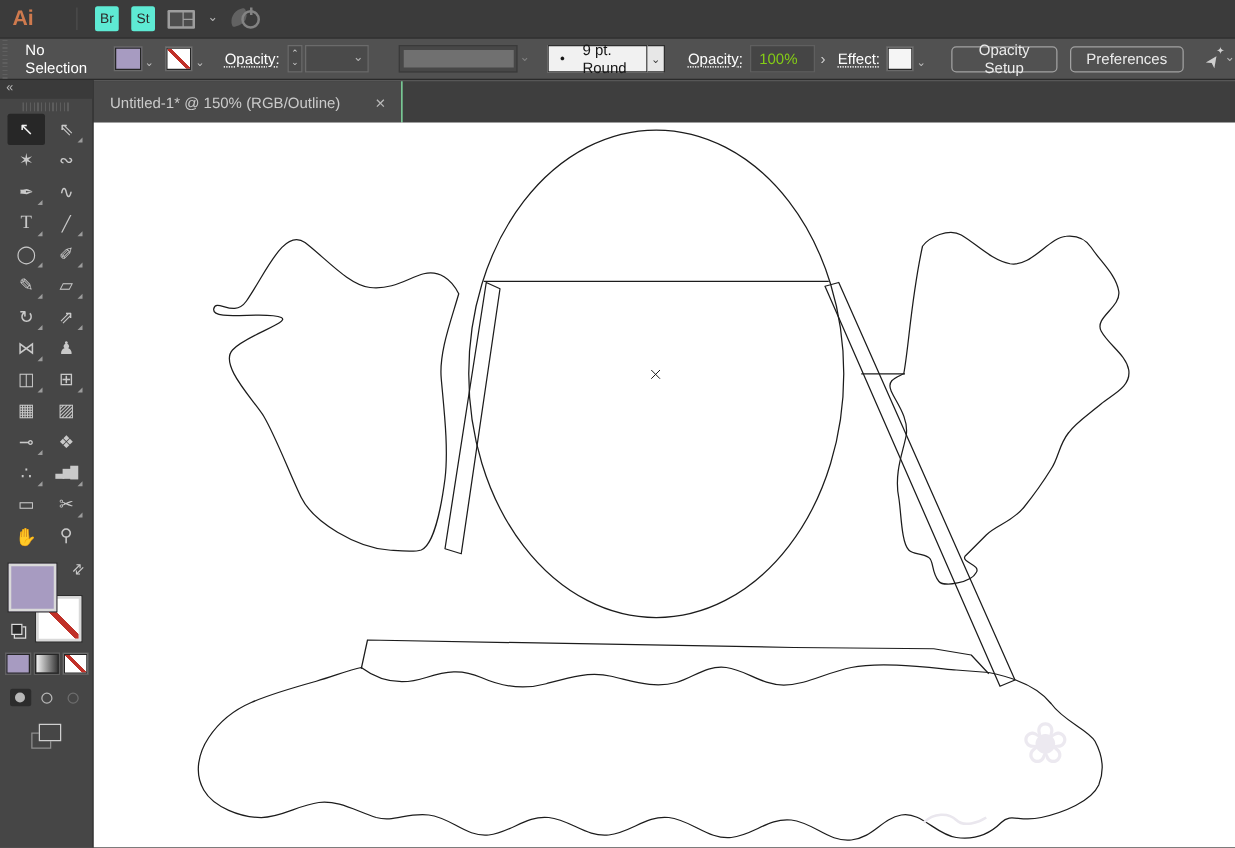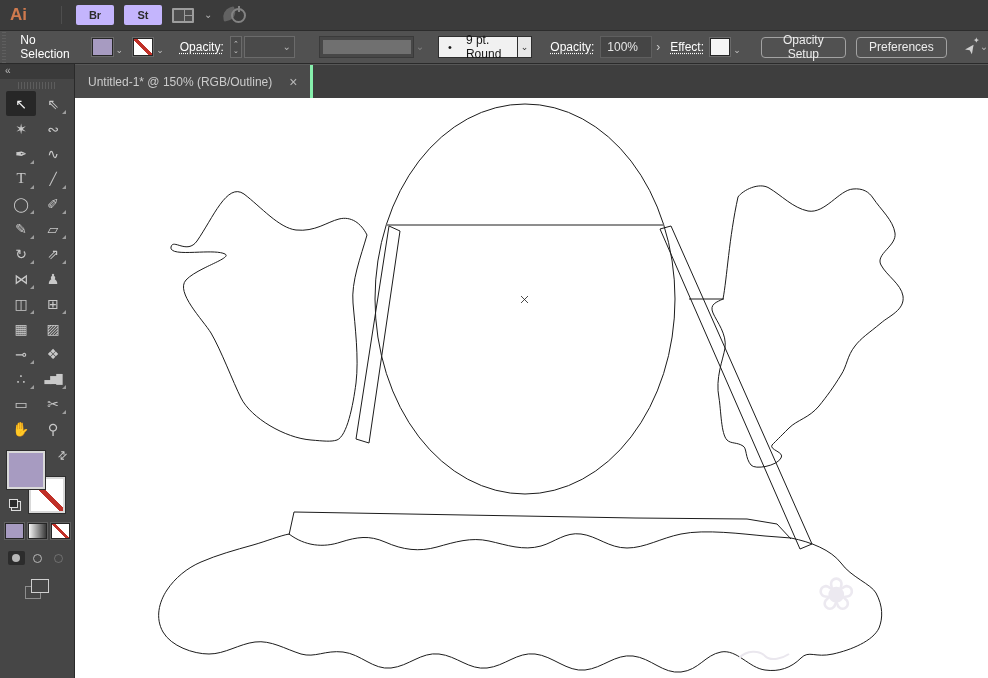--- a/index.html
+++ b/index.html
@@ -6,21 +6,21 @@
   .app{position:relative;width:988px;height:678px;background:#3b3b3b;
        font-family:"Liberation Sans","DejaVu Sans",sans-serif;overflow:hidden;
        -webkit-font-smoothing:antialiased;color:#d6d6d6;}
   
   .menubar{height:30px;display:flex;align-items:center;background:#3b3b3b;border-bottom:1px solid #2c2c2c;}
   .ai-logo{color:#cf7a4e;font-weight:bold;font-size:17px;margin:0 16px 0 10px;letter-spacing:0;}
   .menus{display:flex;align-items:center;height:100%;}
   .menu-item{padding:0 13px;font-size:13px;color:#d4d4d4;line-height:30px;cursor:default;}
   .mb-right{display:flex;align-items:center;margin-left:18px;gap:10px;}
   .mb-sep{width:1px;height:18px;background:#4e4e4e;margin-right:4px;}
-  .badge{width:38px;height:20px;background:#c4b5fd;color:#2c2c2c;font-size:11px;font-weight:bold;
+  .badge{width:19px;height:20px;background:#5eead4;color:#2c2c2c;font-size:11px;font-weight:normal;
          display:flex;align-items:center;justify-content:center;border-radius:2px;}
   .ws-icon{position:relative;width:22px;height:15px;background:#9d9d9d;border-radius:1px;}
   .ws-icon i{position:absolute;background:#4d4d4d;}
   .ws-icon i:nth-child(1){left:2px;top:2px;width:10px;height:11px;}
   .ws-icon i:nth-child(2){left:13px;top:2px;width:7px;height:5px;}
   .ws-icon i:nth-child(3){left:13px;top:8px;width:7px;height:5px;}
   .chev{font-size:10px;color:#b5b5b5;line-height:10px;}
   .power-wrap{position:relative;width:26px;height:20px;opacity:.75;}
   .power-fan{position:absolute;left:0;top:3px;width:14px;height:12px;background:#6f6f6f;
              border-radius:12px 2px 10px 2px;transform:rotate(-18deg);}
@@ -43,21 +43,21 @@
         justify-content:flex-end;color:#9a9a9a;}
   .drop .chev{margin:0 3px;}
   .stroke-width-drop{width:62px;margin-right:14px;}
   .brush-def{width:118px;margin:0 2px 0 10px;position:relative;background:#474747;border:1px solid #3a3a3a;}
   .brush-def .inner{position:absolute;left:3px;top:3px;bottom:3px;width:88px;background:#707070;}
   .combo{height:20px;background:#f1f1f1;border:1px solid #2e2e2e;display:flex;align-items:center;
          color:#151515;margin-left:14px;}
   .combo .bullet{margin:0 14px 0 9px;font-size:11px;}
   .combo-chev{height:20px;width:17px;background:#e7e7e7;border:1px solid #2e2e2e;border-left:none;
               display:flex;align-items:center;justify-content:center;color:#333;font-size:9px;margin-right:12px;}
-  .opacity-field{width:56px;height:20px;background:#454545;border:1px solid #5f5f5f;color:#e5e5e5;
+  .opacity-field{width:56px;height:20px;background:#454545;border:1px solid #5f5f5f;color:#84cc16;
                  display:flex;align-items:center;padding-left:6px;}
   .arrow-btn{width:15px;height:22px;display:flex;align-items:center;justify-content:center;color:#cfcfcf;font-size:12px;}
   .cb-btn{height:21px;padding:0 12px;border:1px solid #a2a2a2;border-radius:4px;color:#ececec;
           display:flex;align-items:center;margin-left:10px;background:transparent;font-size:12px;}
   .cursor-star{position:relative;width:24px;height:20px;margin-left:14px;}
   .cursor-star .arrow{position:absolute;left:4px;top:4px;color:#cfcfcf;font-size:13px;transform:rotate(-55deg);}
   .cursor-star .star{position:absolute;right:0;top:-1px;color:#cfcfcf;font-size:8px;}
   
   .main{display:flex;height:616px;}
   
@@ -91,22 +91,22 @@
   .mode.pressed{background:#2c2c2c;border-radius:2px;}
   .mode .dot{width:8px;height:8px;border-radius:50%;background:#b7b7b7;}
   .mode .ring{width:7px;height:7px;border-radius:50%;border:1.5px solid #b7b7b7;}
   .mode.dim{opacity:.35;}
   .screen-mode{position:relative;width:24px;height:20px;margin-top:14px;}
   .screen-mode .r1{position:absolute;left:0;bottom:0;width:14px;height:11px;border:1px solid #8e8e8e;}
   .screen-mode .r2{position:absolute;right:0;top:0;width:16px;height:12px;border:1px solid #cfcfcf;background:#464646;}
   
   .doc-area{flex:1;display:flex;flex-direction:column;min-width:0;}
   .tabbar{height:33px;background:#3e3e3e;border-top:1px solid #575757;display:flex;align-items:stretch;}
-  .tab{background:#4a4a4a;display:flex;align-items:center;gap:17px;padding:0 13px;
-       border-right:3px solid #86efac;font-size:12px;color:#cbcbcb;}
+  .tab{background:#4a4a4a;display:flex;align-items:center;gap:28px;padding:0 13px;
+       border-right:1px solid #86efac;font-size:12px;color:#cbcbcb;}
   .tab-close{color:#b8b8b8;font-size:14px;line-height:14px;}
   .canvas{flex:1;background:#ffffff;position:relative;}
   .canvas svg{position:absolute;left:0;top:0;}
 </style>
 </head>
 <body>
 
 <div class="app" data-name="illustrator-window">
 
   <div class="menubar" data-name="menu-bar">

